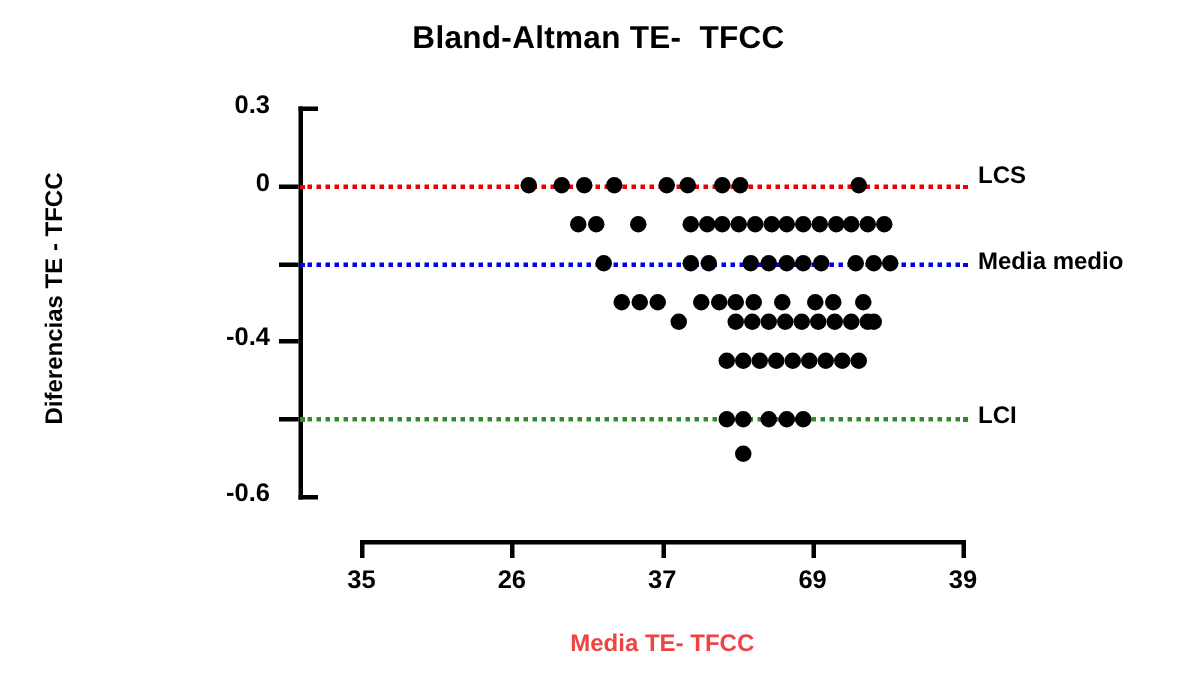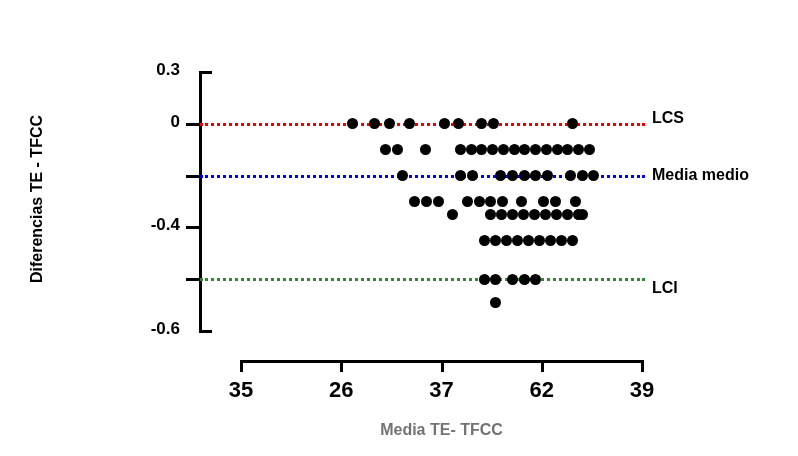--- a/index.html
+++ b/index.html
@@ -12,45 +12,46 @@
     white-space:pre;
   }
 
   .ylabel{
     position:absolute;left:-108px;top:190px;width:290px;
     transform:rotate(-90deg);transform-origin:center center;
     text-align:center;font-size:16px;font-weight:bold;color:#000;
   }
   .xlabel{
     position:absolute;left:241px;top:421px;width:401px;text-align:center;
-    font-size:16px;font-weight:bold;color:#737373;
+    font-size:16px;font-weight:bold;color:#ef4444;
   }
 
   
   .yaxis{position:absolute;left:199px;top:71px;width:3px;height:262px;background:#000;}
   .ycap{position:absolute;width:13px;height:3px;background:#000;left:199px;}
   .ytick{position:absolute;width:13px;height:3px;background:#000;left:186px;}
   .ytlabel{position:absolute;right:0;width:52px;text-align:right;font-size:17px;font-weight:bold;color:#000;}
 
   .xaxis{position:absolute;left:241px;top:360px;width:403px;height:3px;background:#000;}
   .xtick{position:absolute;top:360px;width:3px;height:12px;background:#000;}
-  .xtlabel{position:absolute;top:377px;width:46px;margin-left:-23px;text-align:center;font-size:22px;font-weight:bold;color:#000;}
+  .xtlabel{position:absolute;top:377px;width:46px;margin-left:-23px;text-align:center;font-size:17px;font-weight:bold;color:#000;}
 
   
   .refline{position:absolute;height:0;border-top:3px dotted;}
   .reflabel{position:absolute;font-size:16px;font-weight:bold;color:#000;white-space:nowrap;}
 
   .dot{position:absolute;width:11px;height:11px;margin-left:-5.5px;margin-top:-5.5px;
        border-radius:50%;background:#000;}
 </style>
 </head>
 <body>
 
 <div id="plot">
 
+  <div class="title">Bland-Altman TE-  TFCC</div>
 
   <div class="ylabel">Diferencias TE - TFCC</div>
   <div class="xlabel">Media TE- TFCC</div>
 
   <div class="yaxis"></div>
   <div class="xaxis"></div>
 
   <div id="y-ticks">
       <div class="ycap" style="top: 71px;"></div>
       <div class="ytlabel" style="top: 60px; left: 128px;">0.3</div>
@@ -64,32 +65,32 @@
       <div class="ytlabel" style="top: 319px; left: 128px;">-0.6</div>
     </div>
   <div id="x-ticks">
       <div class="xtick" style="left: 240px;"></div>
       <div class="xtlabel" style="left: 241px;">35</div>
       <div class="xtick" style="left: 340.25px;"></div>
       <div class="xtlabel" style="left: 341.25px;">26</div>
       <div class="xtick" style="left: 440.5px;"></div>
       <div class="xtlabel" style="left: 441.5px;">37</div>
       <div class="xtick" style="left: 540.75px;"></div>
-      <div class="xtlabel" style="left: 541.75px;">62</div>
+      <div class="xtlabel" style="left: 541.75px;">69</div>
       <div class="xtick" style="left: 641px;"></div>
       <div class="xtlabel" style="left: 642px;">39</div>
     </div>
 
   <div id="reflines">
       <div class="refline" style="left: 200px; width: 445px; top: 122.8px; border-top-color: rgb(238, 0, 0);"></div>
       <div class="reflabel" style="left: 652px; top: 109px;">LCS</div>
       <div class="refline" style="left: 200px; width: 445px; top: 174.6px; border-top-color: rgb(0, 0, 238);"></div>
       <div class="reflabel" style="left: 652px; top: 165.6px;">Media medio</div>
       <div class="refline" style="left: 200px; width: 445px; top: 278.2px; border-top-color: rgb(46, 139, 46);"></div>
-      <div class="reflabel" style="left: 652px; top: 269.2px; margin-top: 10px;">LCI</div>
+      <div class="reflabel" style="left: 652px; top: 269.2px;">LCI</div>
     </div>
   <div id="points">
       <div class="dot" style="left: 352.277px; top: 123.8px; background: rgb(0, 0, 0);"></div>
       <div class="dot" style="left: 374.332px; top: 123.8px; background: rgb(0, 0, 0);"></div>
       <div class="dot" style="left: 389.37px; top: 123.8px; background: rgb(0, 0, 0);"></div>
       <div class="dot" style="left: 409.42px; top: 123.8px; background: rgb(0, 0, 0);"></div>
       <div class="dot" style="left: 444.507px; top: 123.8px; background: rgb(0, 0, 0);"></div>
       <div class="dot" style="left: 458.543px; top: 123.8px; background: rgb(0, 0, 0);"></div>
       <div class="dot" style="left: 481.6px; top: 123.8px; background: rgb(0, 0, 0);"></div>
       <div class="dot" style="left: 493.63px; top: 123.8px; background: rgb(0, 0, 0);"></div>

